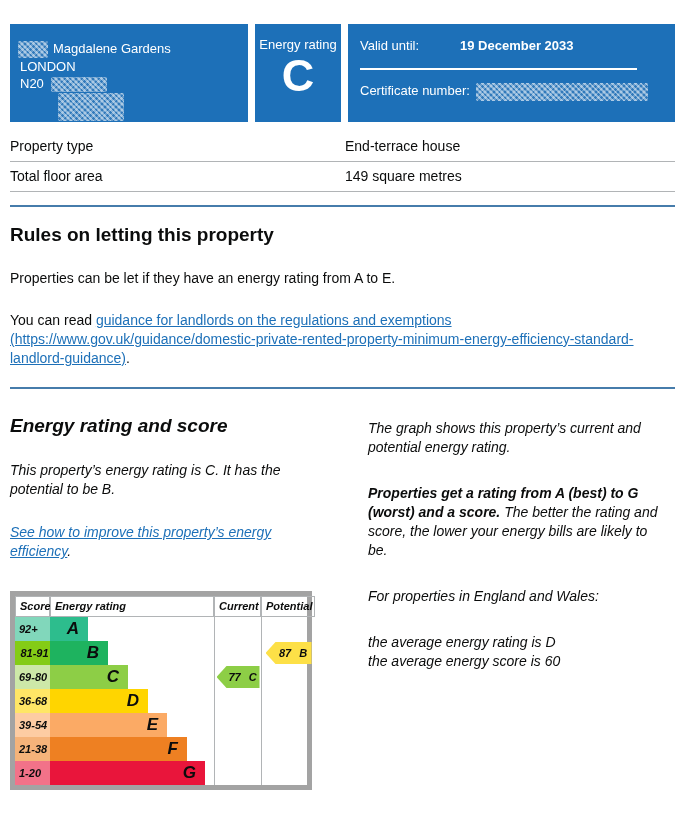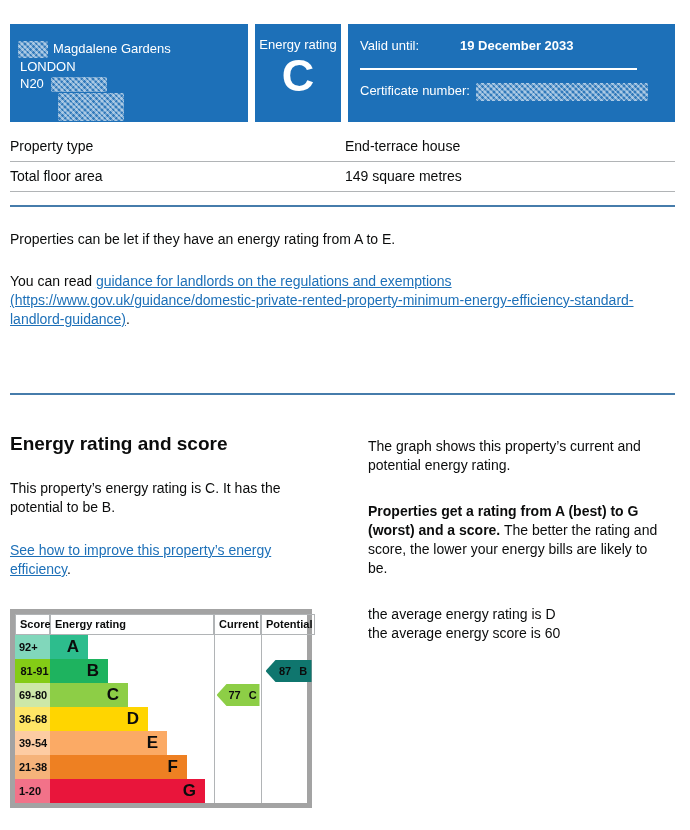--- a/index.html
+++ b/index.html
@@ -53,21 +53,21 @@
   
   .section-rule { border: none; height: 2px; background: var(--rule-blue, #467cab); margin: 13px 0 0 0; }
 
   
   h2 { font-size: 19px; font-weight: 700; margin: 17px 0 0 0; }
   .body-p { font-size: 14px; line-height: 19px; margin-top: 23px; }
   a.link { color: var(--link-blue, #1d70b8); text-decoration: underline; }
 
   .rules-section { min-height: 150px; }
 
-  .two-col { display: flex; margin-top: 38px; }
+  .two-col { display: flex; margin-top: 26px; font-style: italic; }
   .col-left { width: 358px; flex: 0 0 358px; }
   .col-left h2 { margin-top: 0; }
   .col-left .body-p { width: 305px; margin-top: 24px; }
   .col-right { flex: 1; }
   .col-right .body-p { width: 300px; }
   .col-right .body-p:first-child { margin-top: 4px; }
   .col-right .body-p { margin-top: 27px; }
 
   
   .epc-chart {
@@ -148,20 +148,21 @@
       <tr>
         <td class="dt-label">Total floor area</td>
         <td>149 square metres</td>
       </tr>
     </tbody>
   </table>
 
   <hr class="section-rule">
 
   <section class="rules-section">
+    <h2>Rules on letting this property</h2>
     <p class="body-p">Properties can be let if they have an energy rating from A to E.</p>
     <p class="body-p"><span>You can read </span><a href="#" class="link">guidance for landlords on the regulations and exemptions (https://www.gov.uk/guidance/domestic-private-rented-property-minimum-energy-efficiency-standard-landlord-guidance)</a><span>.</span></p>
   </section>
 
   <hr class="section-rule">
 
   <section class="two-col">
     <div class="col-left">
       <h2>Energy rating and score</h2>
       <p class="body-p">This property’s energy rating is C. It has the potential to be B.</p>
@@ -176,21 +177,21 @@
             <div class="band-bar" style="width: 38px; background: rgb(45, 189, 141);">A</div>
           </div>
           <div class="mcell"></div>
           <div class="mcell"></div>
           <div class="score" style="background: #84cc16; text-align: center;">81-91</div>
           <div class="band-cell">
             <div class="band-bar" style="width: 58px; background: rgb(30, 179, 95);">B</div>
           </div>
           <div class="mcell"></div>
           <div class="mcell">
-            <div class="arrow" style="background: #0f766e; width: 46px;">87 B</div>
+            <div class="arrow" style="background: #fde047; width: 46px;">87 B</div>
           </div>
           <div class="score" style="background: rgb(205, 232, 168);">69-80</div>
           <div class="band-cell">
             <div class="band-bar" style="width: 78px; background: rgb(141, 206, 70);">C</div>
           </div>
           <div class="mcell">
             <div class="arrow" style="background: rgb(141, 206, 70); width: 43px;">77 C</div>
           </div>
           <div class="mcell"></div>
           <div class="score" style="background: rgb(255, 230, 102);">36-68</div>
@@ -215,17 +216,18 @@
           <div class="band-cell">
             <div class="band-bar" style="width: 155px; background: rgb(233, 21, 59);">G</div>
           </div>
           <div class="mcell"></div>
           <div class="mcell"></div>
         </div>
     </div>
     <div class="col-right">
       <p class="body-p">The graph shows this property’s current and potential energy rating.</p>
       <p class="body-p"><strong>Properties get a rating from A (best) to G (worst) and a score.</strong><span> The better the rating and score, the lower your energy bills are likely to be.</span></p>
+      <p class="body-p">For properties in England and Wales:</p>
       <p class="body-p"><span>the average energy rating is D</span><br><span>the average energy score is 60</span></p>
     </div>
   </section>
 
 </div>
 
 </body></html>

